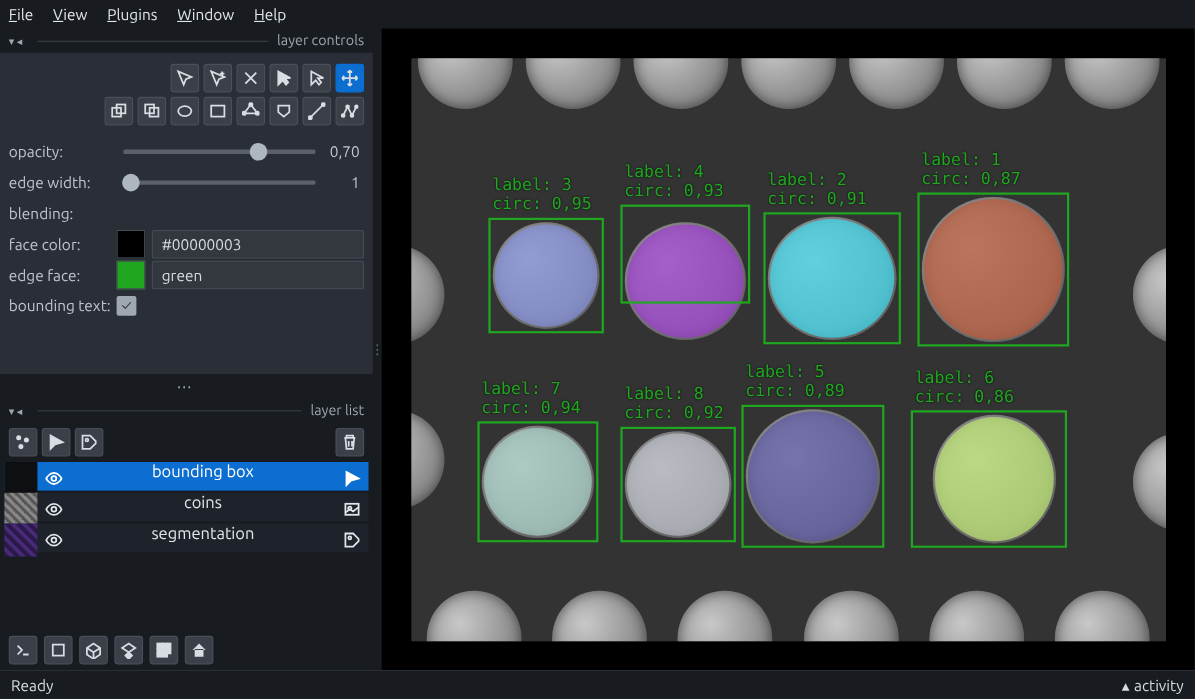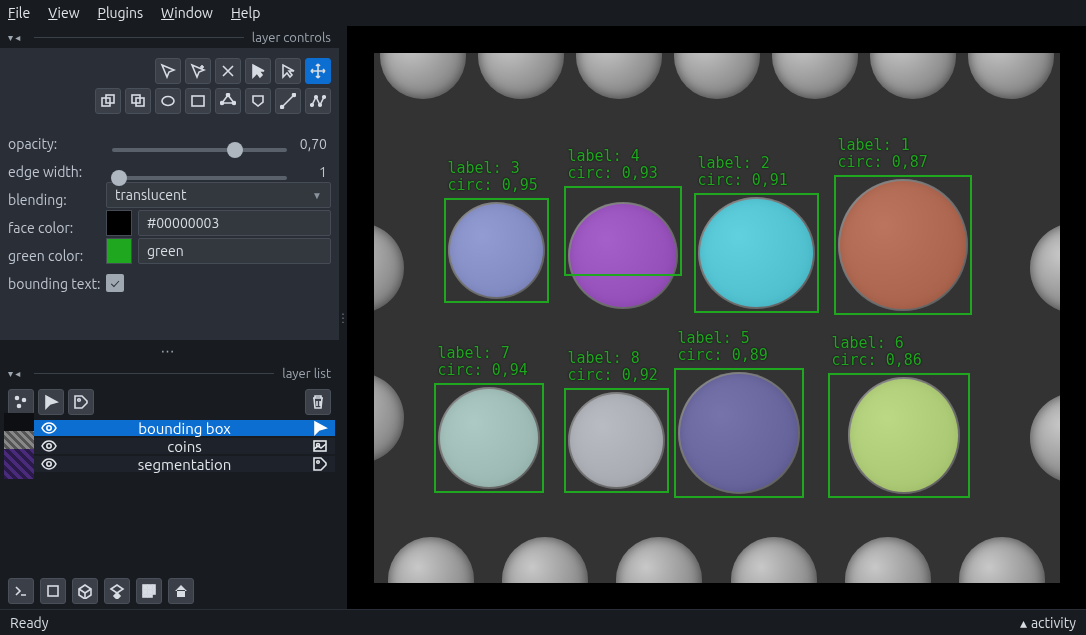--- a/index.html
+++ b/index.html
@@ -25,42 +25,42 @@
 .controls-body { background: #2a2e36; margin: 0 0 0 0; padding: 10px 8px 8px 8px; }
 
 
 .tool-rows { display: flex; flex-direction: column; align-items: flex-end; gap: 4px; margin-bottom: 10px; }
 .tool-row { display: flex; gap: 4px; }
 .tool-btn { width: 26px; height: 26px; background: #3a3f48; border: 1px solid #495059; border-radius: 3px; display: flex; align-items: center; justify-content: center; color: #d8dde4; cursor: pointer; }
 .tool-btn.active { background: #0d6ed1; border-color: #0d6ed1; }
 .tool-btn svg { width: 16px; height: 16px; fill: none; stroke: currentColor; stroke-width: 1.6; }
 
 
-.prop { display: flex; align-items: flex-end; height: 28px; font-size: 14px; }
+.prop { display: flex; align-items: center; height: 28px; font-size: 14px; }
 .prop-label { width: 98px; }
 .prop-val { width: 38px; text-align: right; padding-right: 4px; }
 .slider { flex: 1; height: 4px; background: #5a616b; border-radius: 2px; position: relative; margin: 0 6px; }
 .slider .thumb { position: absolute; top: -6px; width: 16px; height: 16px; background: #aeb6c0; border-radius: 50%; }
 .select, .textinput { flex: 1; height: 26px; background: #33383f; border: 1px solid #464c55; border-radius: 2px; display: flex; align-items: center; padding: 0 8px; font-size: 14px; color: #d8dde4; }
 .select { justify-content: space-between; }
 .select::after { content: "▼"; font-size: 10px; color: #8a929c; }
 .colorbox { width: 26px; height: 26px; border: 1px solid #464c55; margin-right: 6px; }
 .checkbox { width: 18px; height: 18px; background: #9fa7b1; border-radius: 2px; display: flex; align-items: center; justify-content: center; color: #2a2e36; font-size: 13px; }
 
 
 .divider { height: 22px; display: flex; align-items: center; justify-content: center; color: #9ea6b0; cursor: row-resize; }
 .divider::before { content: "⋯"; letter-spacing: 4px; font-size: 14px; }
 
 
 .layerlist-tools { height: 36px; display: flex; align-items: center; padding: 0 8px; gap: 4px; }
 .layerlist-tools .tool-btn:last-child { margin-left: auto; }
 
 
 .layers { display: flex; flex-direction: column; gap: 2px; padding: 0 4px 6px 4px; }
-.layer { height: 16px; background: #1e222a; display: flex; align-items: center; font-size: 15px; color: #e2e6ea; }
+.layer { height: 26px; background: #1e222a; display: flex; font-size: 15px; color: #e2e6ea; }
 .layer.selected { background: #0d6ed1; color: #fff; }
 .thumb-box { width: 30px; height: 30px; background: #0d0f12; display: flex; align-items: center; justify-content: center; font-size: 12px; }
 .thumb-box.seg { background: linear-gradient(45deg,#2a1a4a 25%,#4a2a7a 25%,#4a2a7a 50%,#2a1a4a 50%,#2a1a4a 75%,#4a2a7a 75%); background-size: 10px 10px; }
 .thumb-box.img { background: linear-gradient(45deg,#555 25%,#888 25%,#888 50%,#555 50%,#555 75%,#888 75%); background-size: 8px 8px; }
 .visibility { width: 30px; height: 30px; display: flex; align-items: center; justify-content: center; color: inherit; cursor: pointer; }
 .layer-name { flex: 1; text-align: center; }
 .layer-icon { width: 30px; height: 30px; display: flex; align-items: center; justify-content: center; cursor: default;}
 
 
 .bottom-tools { height: 36px; display: flex; align-items: center; padding: 0 8px; gap: 6px; }
@@ -202,33 +202,30 @@
       </div>
       <div class="prop">
         <span class="prop-label">edge width:</span>
         <div class="slider">
             <div class="thumb" id="ew-thumb" style="left: calc(4% - 8px);"></div>
           </div>
         <span class="prop-val">1</span>
       </div>
       <div class="prop">
         <span class="prop-label">blending:</span>
-        <div class="select">
-            <span>translucent</span>
-          </div>
       </div>
       <div class="prop">
         <span class="prop-label">face color:</span>
         <div class="colorbox" id="face-swatch" style="background: rgb(0, 0, 0);"></div>
         <div class="textinput">
             <span>#00000003</span>
           </div>
       </div>
       <div class="prop">
-        <span class="prop-label">green color:</span>
+        <span class="prop-label">edge face:</span>
         <div class="colorbox" id="edge-swatch" style="background: rgb(31, 168, 31);"></div>
         <div class="textinput">
             <span>green</span>
           </div>
       </div>
       <div class="prop">
         <span class="prop-label">bounding text:</span>
         <div class="checkbox">✓</div>
       </div>
       <div style="height:40px"></div>

